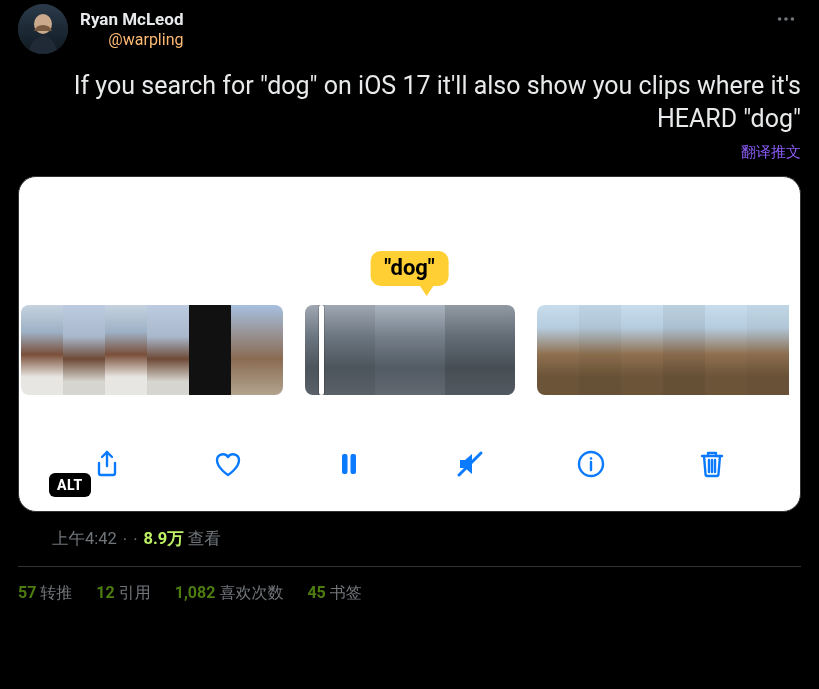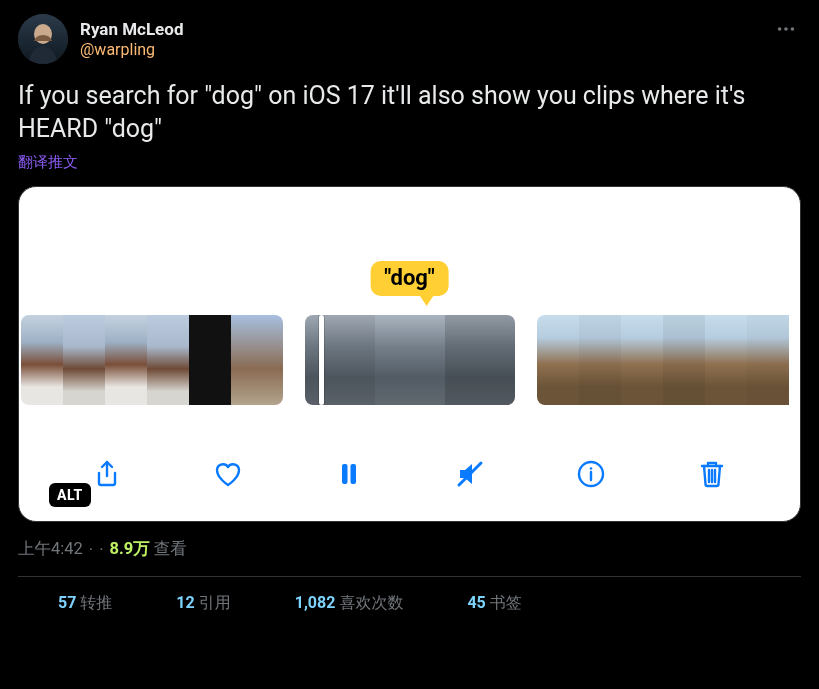--- a/index.html
+++ b/index.html
@@ -6,21 +6,22 @@
   body {
     background: #000;
     font-family: -apple-system, BlinkMacSystemFont, "Segoe UI", Roboto, Helvetica, Arial, sans-serif;
     color: #e7e9ea;
     width: 819px;
     height: 689px;
     overflow: hidden;
     position: relative;
   }
   .tweet {
-    padding: 14px 18px 0 18px;
+    padding: 4px 18px 0 18px;
+    text-align: right;
   }
   .header {
     display: flex;
     align-items: flex-start;
     justify-content: space-between;
   }
   .userblock {
     display: flex;
     gap: 12px;
     align-items: center;
@@ -148,35 +149,36 @@
     letter-spacing:0.5px;
     cursor:pointer;
   }
   .meta-row {
     margin-top: 16px;
     color:#71767b;
     font-size:16.5px;
     display:flex;
     align-items:center;
     gap:6px;
+    margin-left:34px;
   }
   .meta-row .strong { color:#bef264; font-weight:700; }
   .divider {
     height:1px;
     background:#2f3336;
     margin-top: 16px;
   }
   .stats-row {
     display:flex;
     gap: 24px;
     padding: 16px 0 0 0;
     color:#71767b;
     font-size:16px;
   }
-  .stats-row .n { color:#7dd3fc; font-weight:700; margin-right:4px;margin-left:40px; }
+  .stats-row .n { color:#4d7c0f; font-weight:700; margin-right:4px; }
 </style>
 </head>
 <body>
 
 <div class="tweet">
 
   <div class="header">
     <div class="userblock">
       <div class="avatar">
         <svg viewBox="0 0 50 50">

